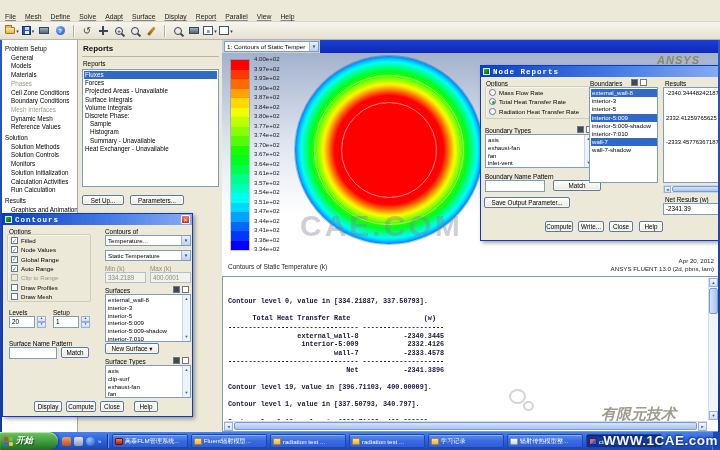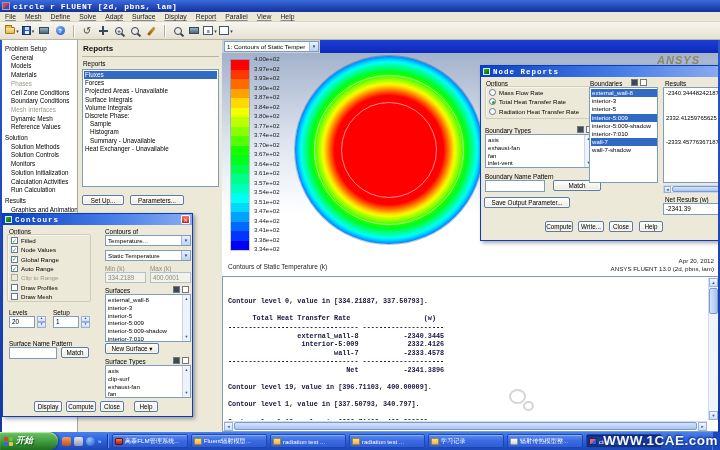--- a/index.html
+++ b/index.html
@@ -137,24 +137,20 @@
 .titem.doc .ticn{background:linear-gradient(#ffffff,#cbd6e8);border:1px solid #8899aa}
 .titem.fluent .ticn{background:linear-gradient(135deg,#ff5a5a 40%,#2a62d8 60%);border:1px solid #102a70}
 .tb-wm{position:absolute;right:2px;top:1px;font:bold 13.5px "Liberation Sans",sans-serif;color:#fff;letter-spacing:.5px;text-shadow:1px 1px 2px #10307e,-1px -1px 2px #10307e;opacity:.95}
 .tray{margin-left:auto;width:8px;height:18px;background:#1a48c0;border-left:1px solid #4a78e8}
 </style>
 </head>
 <body>
 
 <div class="screen">
 
-  <div class="titlebar">
-    <span class="ticon"></span>
-    <span class="ttext">circle r FLUENT  [2d, pbns, lam]</span>
-  </div>
 
   <div class="menubar">
     <span class="menu">File</span>
       <span class="menu">Mesh</span>
       <span class="menu">Define</span>
       <span class="menu">Solve</span>
       <span class="menu">Adapt</span>
       <span class="menu">Surface</span>
       <span class="menu">Display</span>
       <span class="menu">Report</span>
@@ -311,33 +307,35 @@
         <div>3.57e+02</div>
         <div>3.54e+02</div>
         <div>3.51e+02</div>
         <div>3.47e+02</div>
         <div>3.44e+02</div>
         <div>3.41e+02</div>
         <div>3.38e+02</div>
         <div>3.34e+02</div>
       </div>
     <div class="ansys-logo">ANSYS</div>
+    <div class="cae-wm">CAE.COM</div>
     <div class="caption">Contours of Static Temperature (k)</div>
     <div class="stamp">
       <div>Apr 20, 2012</div>
       <div>ANSYS FLUENT 13.0 (2d, pbns, lam)</div>
     </div>
   </div>
 
   <div class="console">
     <div class="clines">
       <div class="cline">Contour level 0, value in [334.21887, 337.50793].</div><div class="cline"></div><div class="cline">      Total Heat Transfer Rate                  (w)</div><div class="cline">-------------------------------- --------------------</div><div class="cline">                 external_wall-8           -2340.3445</div><div class="cline">                  interior-5:009            2332.4126</div><div class="cline">                          wall-7           -2333.4578</div><div class="cline">-------------------------------- --------------------</div><div class="cline">                             Net           -2341.3896</div><div class="cline"></div><div class="cline">Contour level 19, value in [396.71103, 400.00009].</div><div class="cline"></div><div class="cline">Contour level 1, value in [337.50793, 340.797].</div><div class="cline"></div><div class="cline">Contour level 19, value in [396.71103, 400.00009].</div>
     </div>
     <div class="wc-bub" style="left:286px;top:112px;width:17px;height:15px"></div>
     <div class="wc-bub" style="left:300px;top:124px;width:11px;height:10px"></div>
+    <div class="brand2" style="left:378px;top:128px">有限元技术</div>
     <div class="vsb">
       <div class="sarrow" style="position:absolute;top:0;left:0">▲</div>
       <div class="vthumb"></div>
       <div class="sarrow" style="position:absolute;bottom:0;left:0">▼</div>
     </div>
     <div class="hsb">
       <div class="sarrow">◄</div>
       <div class="hthumb"></div>
       <div class="sarrow">►</div>
     </div>

